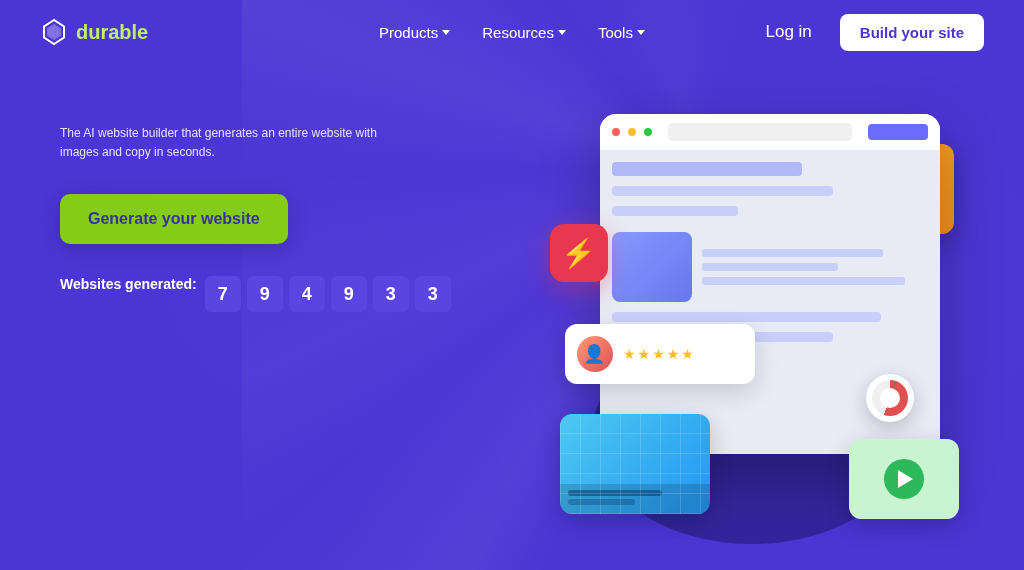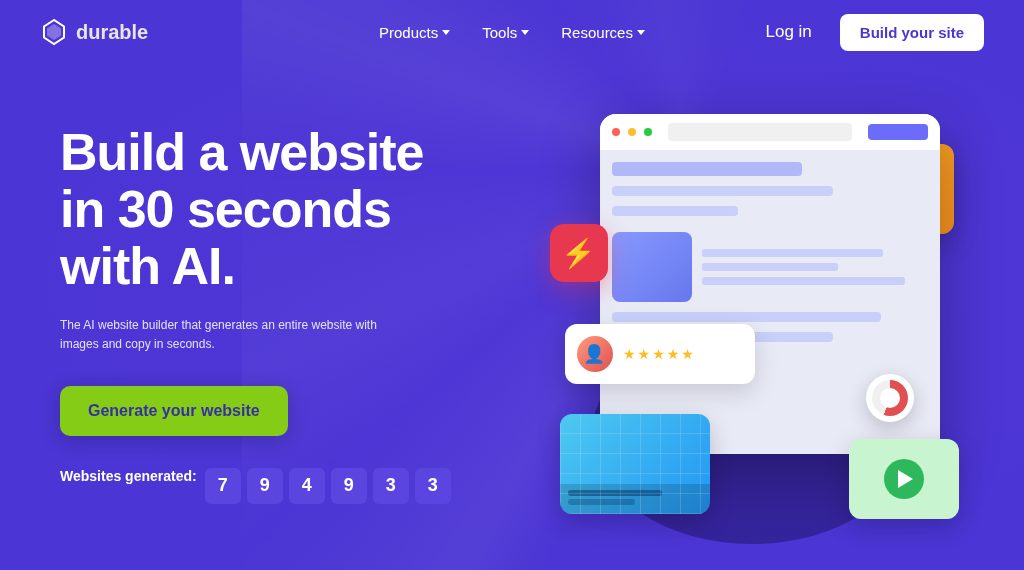--- a/index.html
+++ b/index.html
@@ -55,21 +55,21 @@
       align-items: center;
       padding: 0 40px;
       height: 64px;
       background: transparent;
     }
 
     .logo {
       display: flex;
       align-items: center;
       gap: 8px;
-      color: #e5e5e5;
+      color: #bef264;
       font-weight: 700;
       font-size: 20px;
     }
     .logo-icon {
       width: 28px;
       height: 28px;
     }
 
     .nav-links {
       display: flex;
@@ -506,43 +506,38 @@
     </svg>
     <span>durable</span>
   </div>
 
   <div class="nav-links">
     <div class="nav-link">
       <span>Products</span>
       <span class="nav-caret"></span>
     </div>
     <div class="nav-link">
+      <span>Resources</span>
+      <span class="nav-caret"></span>
+    </div>
+    <div class="nav-link">
       <span>Tools</span>
-      <span class="nav-caret"></span>
-    </div>
-    <div class="nav-link">
-      <span>Resources</span>
       <span class="nav-caret"></span>
     </div>
   </div>
 
   <div class="nav-right">
     <div class="login-btn">Log in</div>
     <button class="build-btn">Build your site</button>
   </div>
 </nav>
 
 <div class="main">
 
   <div class="left-content">
-    <h1 class="hero-title">
-      <span>Build a website</span><br>
-      <span>in 30 seconds</span><br>
-      <span>with AI.</span>
-    </h1>
     <p class="hero-subtitle">The AI website builder that generates an entire website with images and copy in seconds.</p>
     <button class="generate-btn">Generate your website</button>
 
     <div class="counter-section">
       <div class="counter-label">Websites generated:</div>
       <div class="counter-digits">
         <div class="digit-badge">7</div>
         <div class="digit-badge">9</div>
         <div class="digit-badge">4</div>
         <div class="digit-badge">9</div>

